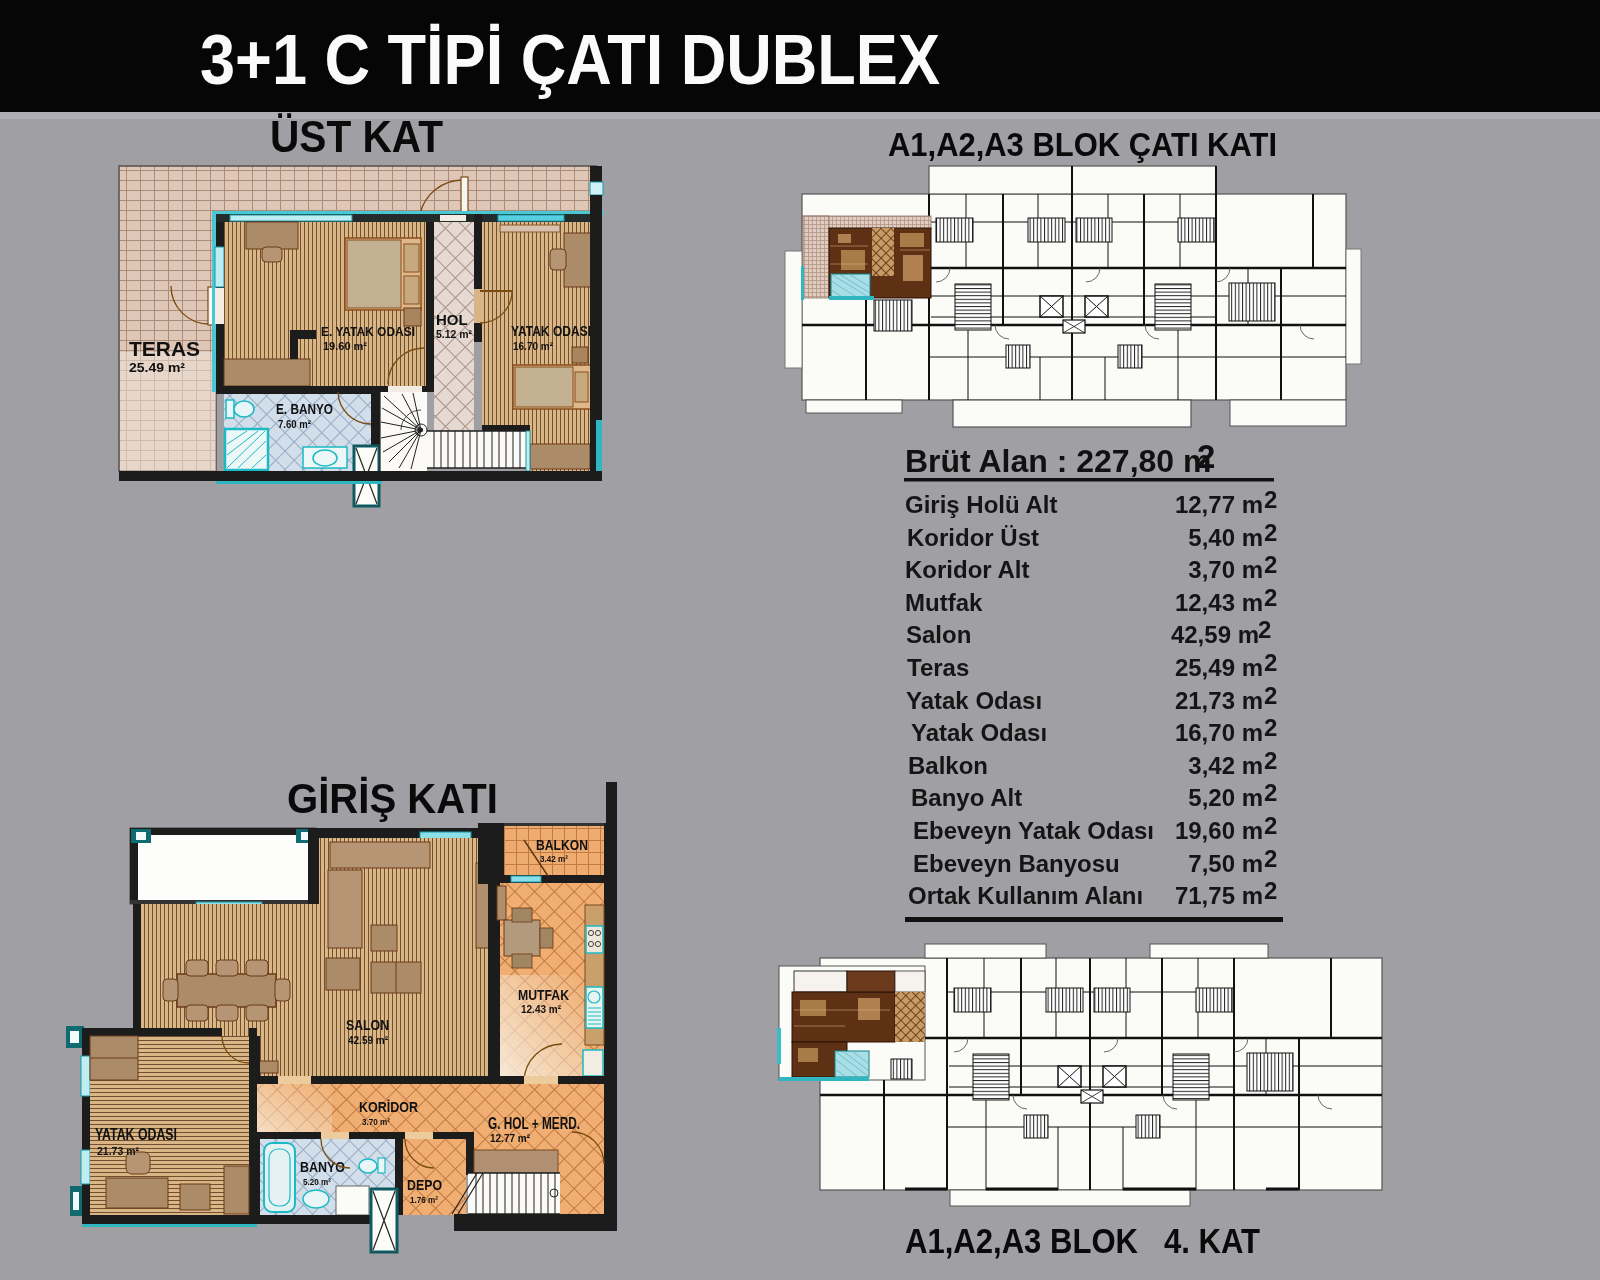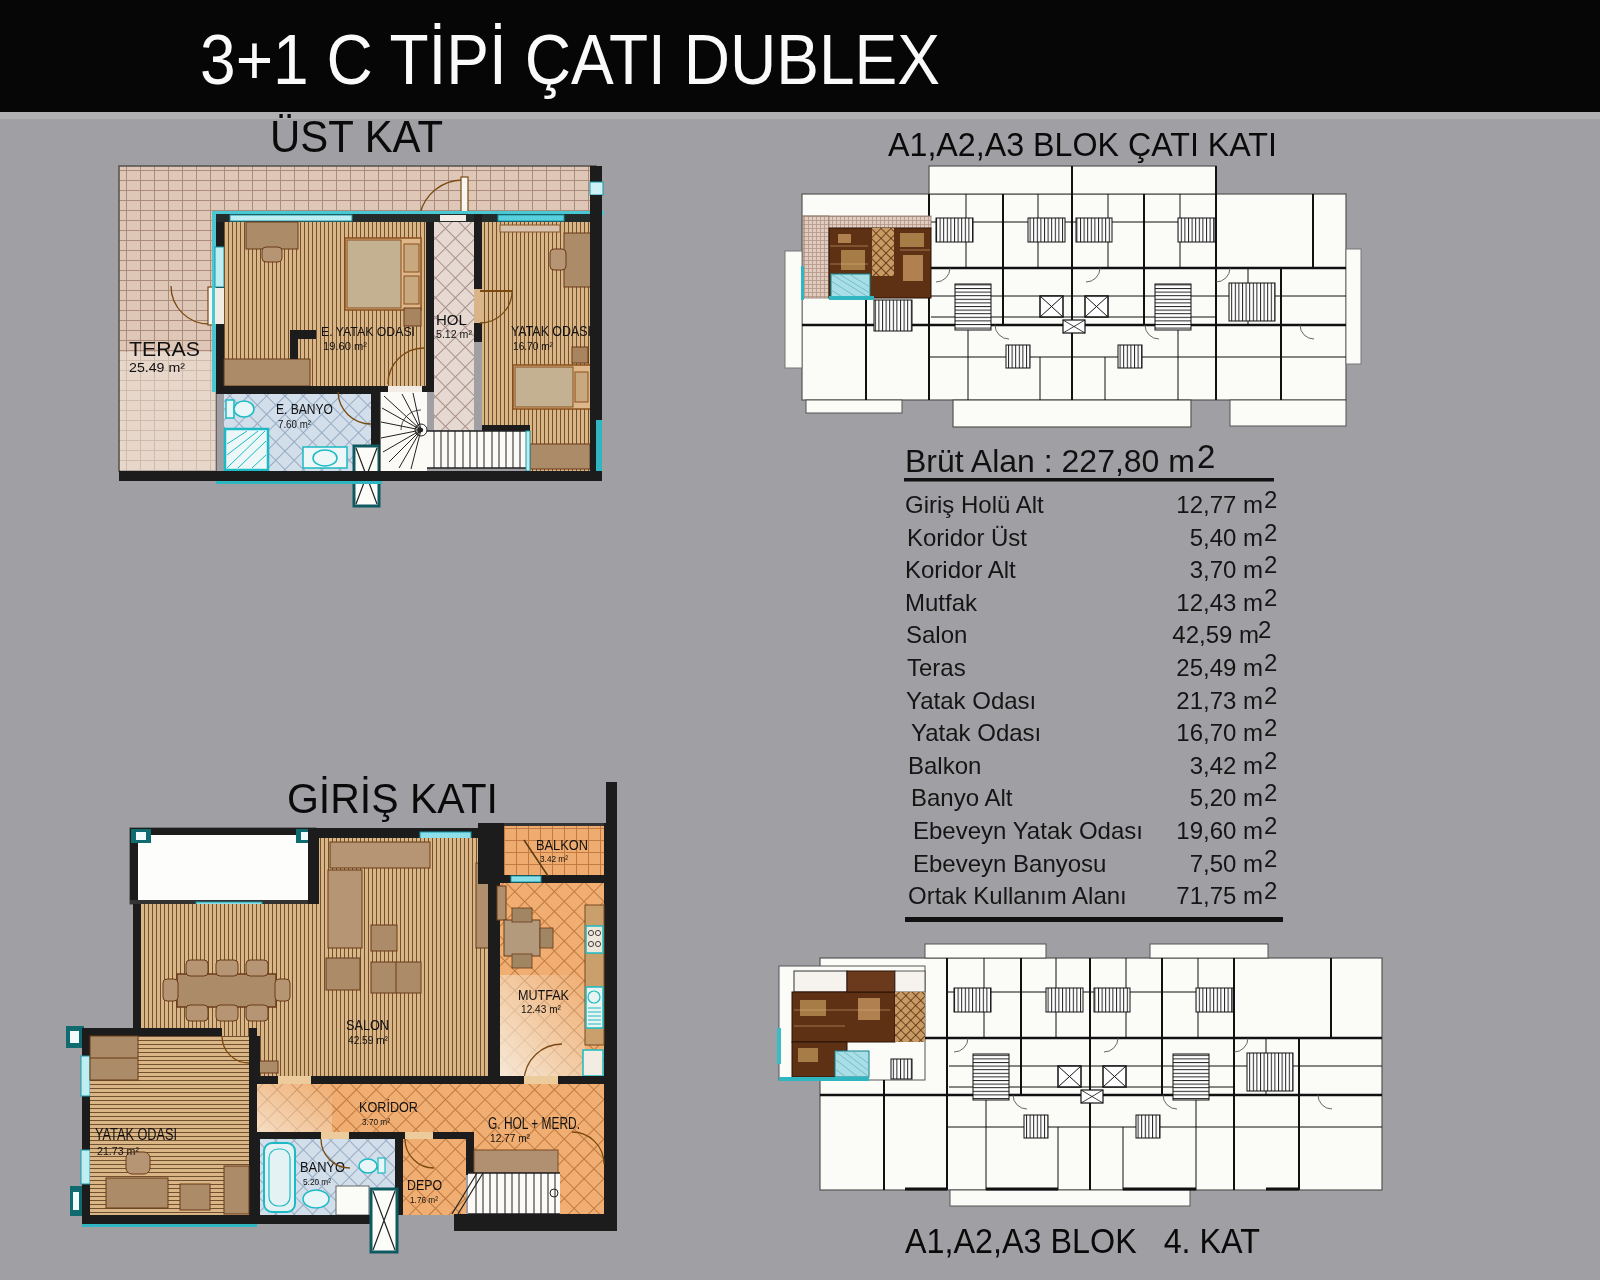--- a/index.html
+++ b/index.html
@@ -1,16 +1,16 @@
 <!DOCTYPE html>
 <html><head>
 <meta charset="utf-8">
 <style>
   html,body{margin:0;padding:0;background:#a0a0a4;}
-  .page{position:relative;width:1600px;height:1280px;overflow:hidden;background:#a0a0a4;font-family:"Liberation Sans",sans-serif;}
+  .page{position:relative;width:1600px;height:1280px;overflow:hidden;background:#a0a0a4;font-family:"Liberation Sans",sans-serif;font-weight:bold;}
   svg{position:absolute;left:0;top:0;}
   text{font-family:"Liberation Sans",sans-serif;}
 </style>
 </head>
 <body>
 <div class="page">
 <svg width="1600" height="1280" viewBox="0 0 1600 1280">
 <defs>
   <pattern id="ter" width="14" height="10" patternUnits="userSpaceOnUse">
     <rect width="14" height="10" fill="#dfc7b8"></rect>

